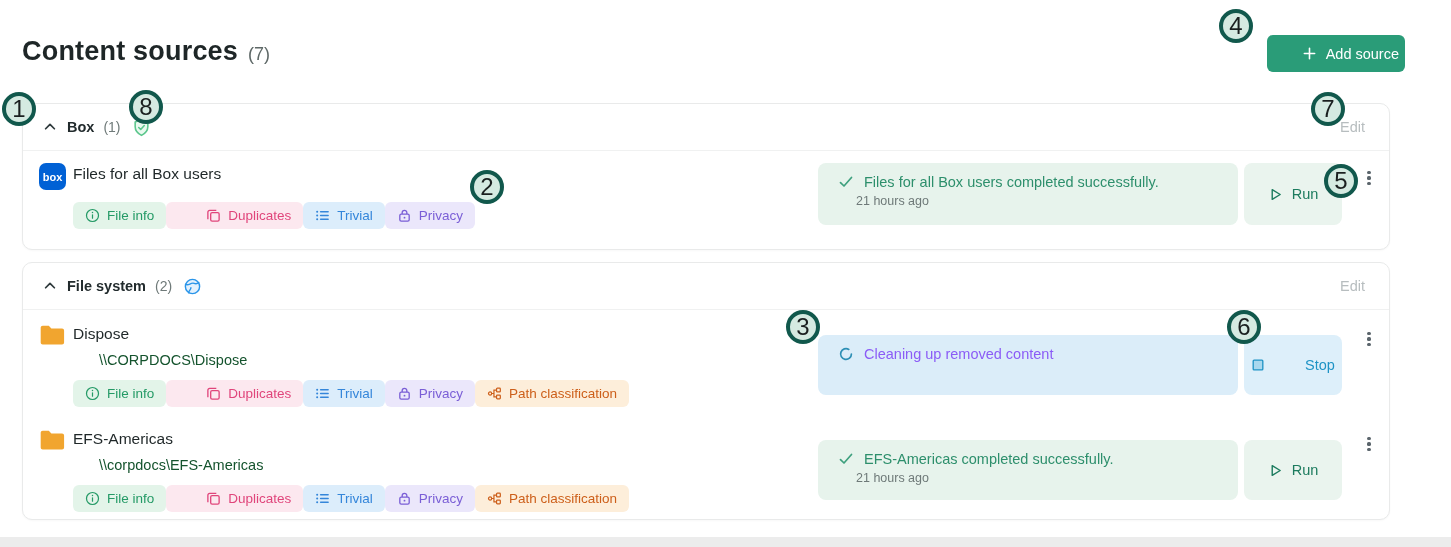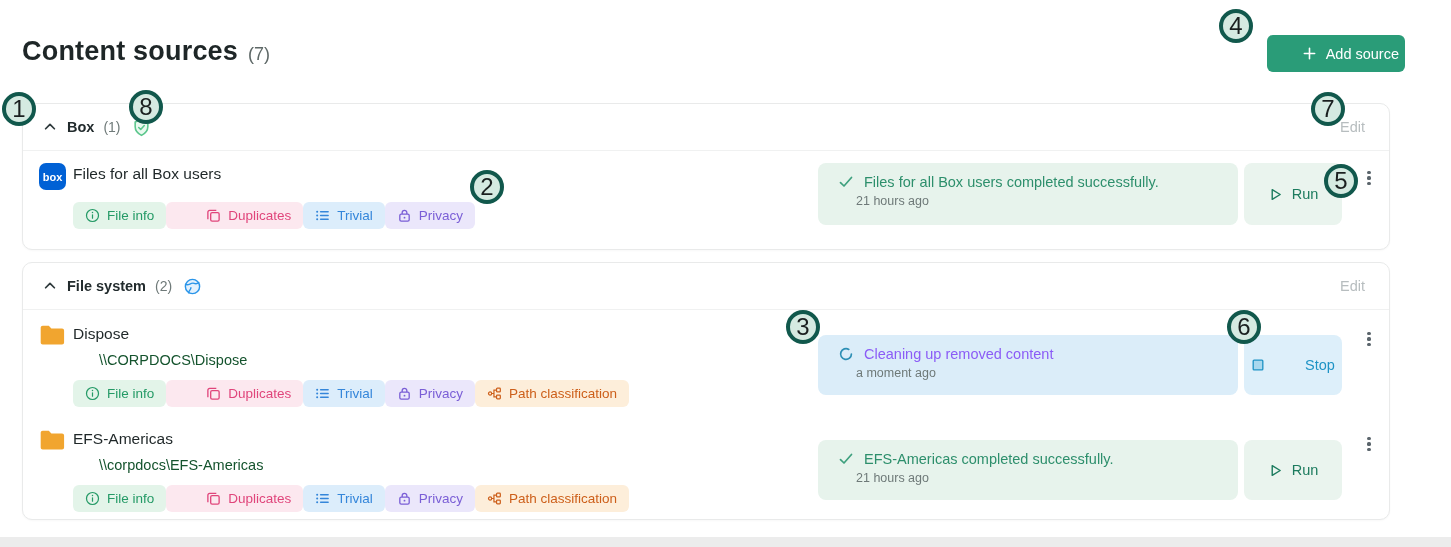--- a/index.html
+++ b/index.html
@@ -266,21 +266,20 @@
 
       <div class="status status-blue">
         <div class="status-line">
           <span style="display:flex;">
             <svg width="16" height="16" viewBox="0 0 16 16" fill="none" stroke="#2d8fb5" stroke-width="1.7" stroke-linecap="round">
                 <path d="M13.4 8A5.4 5.4 0 1 1 10.8 3.4"></path>
               </svg>
           </span>
           <span>Cleaning up removed content</span>
         </div>
-        <div class="status-time">a moment ago</div>
       </div>
 
       <button class="action action-stop">
         <span style="display:flex;">
           <svg width="14" height="14" viewBox="0 0 16 16" fill="#a9d8ee" stroke="currentColor" stroke-width="1.5">
               <rect x="2.5" y="2.5" width="11" height="11" rx="1"></rect>
             </svg>
         </span>
         <span>Stop</span>
       </button>

